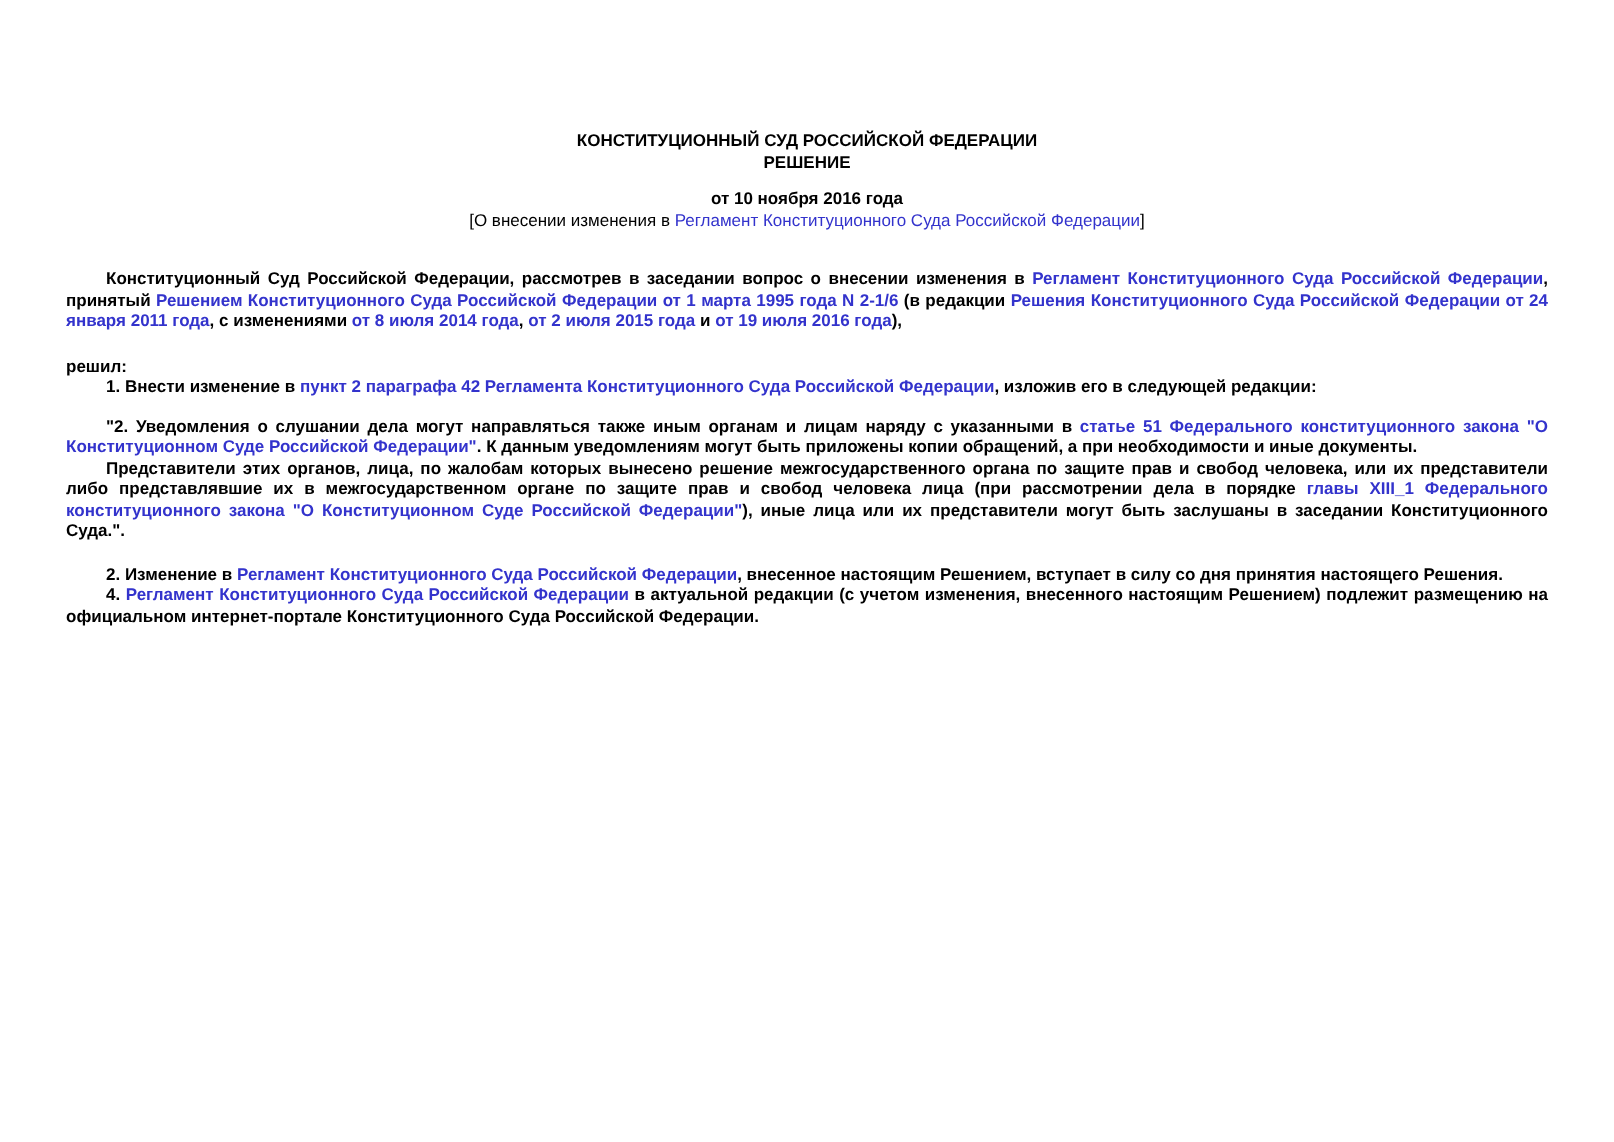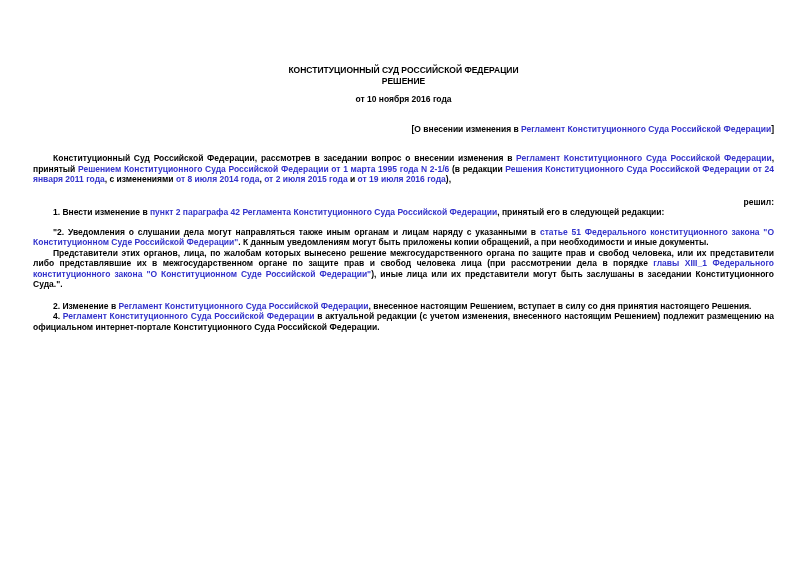--- a/index.html
+++ b/index.html
@@ -18,31 +18,30 @@
   .content { padding: 0 33px; }
   .heading {
     text-align: center;
     font-weight: bold;
     font-size: 8.5px;
   }
   .h-org   { padding-top: 65px; }
   .h-type  { }
   .h-date  { margin-top: 8px; }
   .doc-title {
-    text-align: right;
-    font-weight: bold;
-    margin-top: 19px;
+    text-align: center;
+    font-weight: normal;
   }
   .para {
     text-align: justify;
     text-indent: 20px;
     font-weight: bold;
   }
   .p-intro  { margin-top: 19px; }
-  .p-lead   { margin-top: 12px; text-indent: 0; text-align: right; }
+  .p-lead   { margin-top: 12px; text-indent: 0; text-align: left; }
   .p-item1  { margin-top: 0; }
   .p-quote2 { margin-top: 9px; }
   .p-repr   { }
   .p-item2  { margin-top: 11px; }
   .p-item3  { margin-top: 9px; }
   .p-item4  { margin-top: 0; }
   .lnk {
     color: #3333CC;
     cursor: pointer;
     text-decoration: none;
@@ -63,21 +62,21 @@
     <div class="heading h-org">КОНСТИТУЦИОННЫЙ СУД РОССИЙСКОЙ ФЕДЕРАЦИИ</div>
     <div class="heading h-type">РЕШЕНИЕ</div>
     <div class="heading h-date">от 10 ноября 2016 года</div>
 
     <div class="doc-title"><span>[О внесении изменения в </span><span class="lnk">Регламент Конституционного Суда Российской Федерации</span><span>]</span></div>
 
     <div class="para p-intro"><span>Конституционный Суд Российской Федерации, рассмотрев в заседании вопрос о внесении изменения в </span><span class="lnk">Регламент Конституционного Суда Российской Федерации</span><span>, принятый </span><span class="lnk">Решением Конституционного Суда Российской Федерации от 1 марта 1995 года N 2-1/6</span><span> (в редакции </span><span class="lnk">Решения Конституционного Суда Российской Федерации от 24 января 2011 года</span><span>, с изменениями </span><span class="lnk">от 8 июля 2014 года</span><span>, </span><span class="lnk">от 2 июля 2015 года</span><span> и </span><span class="lnk">от 19 июля 2016 года</span><span>),</span></div>
 
     <div class="para p-lead">решил:</div>
 
-    <div class="para p-item1"><span>1. Внести изменение в </span><span class="lnk">пункт 2 параграфа 42 Регламента Конституционного Суда Российской Федерации</span><span>, принятый его в следующей редакции:</span></div>
+    <div class="para p-item1"><span>1. Внести изменение в </span><span class="lnk">пункт 2 параграфа 42 Регламента Конституционного Суда Российской Федерации</span><span>, изложив его в следующей редакции:</span></div>
 
     <div class="para p-quote2"><span>"2. Уведомления о слушании дела могут направляться также иным органам и лицам наряду с указанными в </span><span class="lnk">статье 51 Федерального конституционного закона "О Конституционном Суде Российской Федерации"</span><span>. К данным уведомлениям могут быть приложены копии обращений, а при необходимости и иные документы.</span></div>
 
     <div class="para p-repr"><span>Представители этих органов, лица, по жалобам которых вынесено решение межгосударственного органа по защите прав и свобод человека, или их представители либо представлявшие их в межгосударственном органе по защите прав и свобод человека лица (при рассмотрении дела в порядке </span><span class="lnk">главы XIII_1 Федерального конституционного закона "О Конституционном Суде Российской Федерации"</span><span>), иные лица или их представители могут быть заслушаны в заседании Конституционного Суда.".</span></div>
 
     <div class="para p-item2"><span>2. Изменение в </span><span class="lnk">Регламент Конституционного Суда Российской Федерации</span><span>, внесенное настоящим Решением, вступает в силу со дня принятия настоящего Решения.</span></div>
 
 
     <div class="para p-item4"><span>4. </span><span class="lnk">Регламент Конституционного Суда Российской Федерации</span><span> в актуальной редакции (с учетом изменения, внесенного настоящим Решением) подлежит размещению на официальном интернет-портале Конституционного Суда Российской Федерации.</span></div>
 

